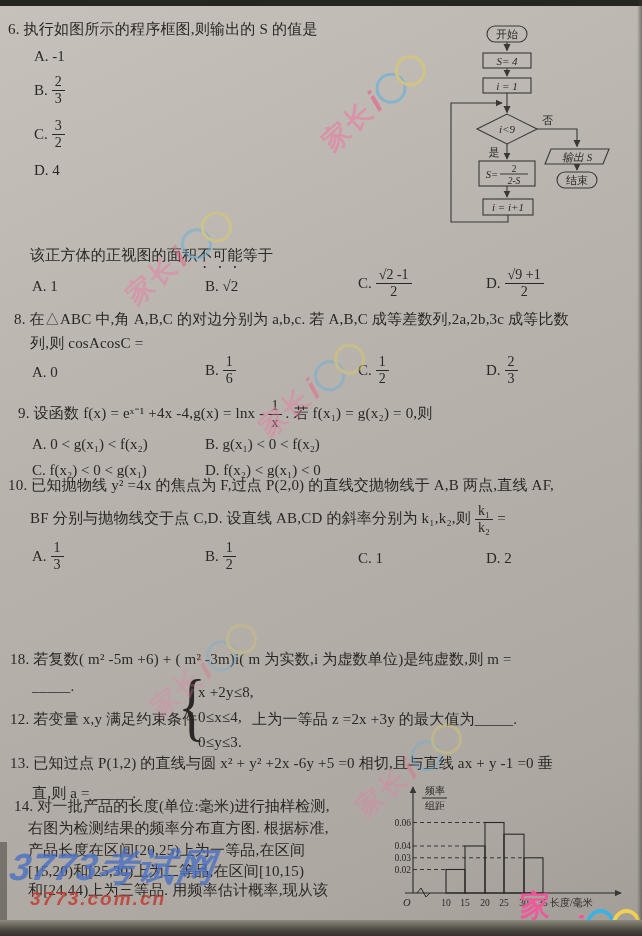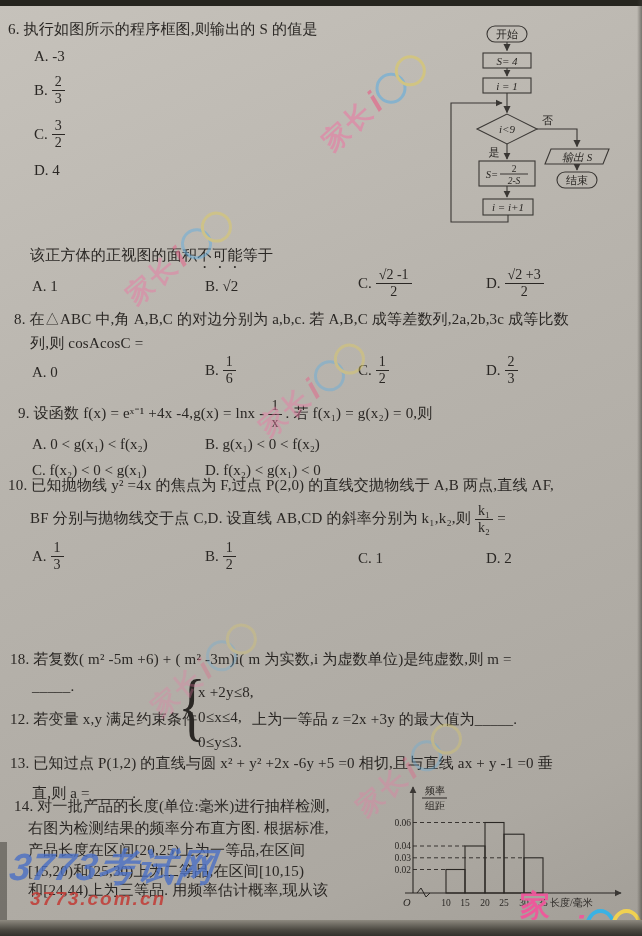--- a/index.html
+++ b/index.html
@@ -39,21 +39,21 @@
   .wm-url{position:absolute;left:30px;top:888px;font-family:"Liberation Sans",sans-serif;
     font-size:19px;font-weight:bold;font-style:italic;color:rgba(194,59,53,.85);letter-spacing:2px;}
   svg text{font-family:"Liberation Serif",serif;fill:#2a2724;}
 </style>
 </head>
 <body>
 
 <div id="paper">
 
   <div class="line" style="left:8px;top:20px">6. 执行如图所示的程序框图,则输出的 S 的值是</div>
-  <div class="opt" style="left:34px;top:48px">A. -3</div>
+  <div class="opt" style="left:34px;top:48px">A. -1</div>
   <div class="opt fracopt" style="left:34px;top:74px">
     <span>B.</span>
     <span class="frac">
         <span class="num">2</span>
         <span class="den">3</span>
       </span>
   </div>
   <div class="opt fracopt" style="left:34px;top:118px">
     <span>C.</span>
     <span class="frac">
@@ -108,21 +108,21 @@
   <div class="opt fracopt" style="left:358px;top:267px">
     <span>C.</span>
     <span class="frac">
         <span class="num">√2 -1</span>
         <span class="den">2</span>
       </span>
   </div>
   <div class="opt fracopt" style="left:486px;top:267px">
     <span>D.</span>
     <span class="frac">
-        <span class="num">√2 +3</span>
+        <span class="num">√9 +1</span>
         <span class="den">2</span>
       </span>
   </div>
 
   <div class="line" style="left:14px;top:310px">8. 在△ABC 中,角 A,B,C 的对边分别为 a,b,c. 若 A,B,C 成等差数列,2a,2b,3c 成等比数</div>
   <div class="line" style="left:30px;top:334px">列,则 cosAcosC =</div>
   <div class="opt" style="left:32px;top:364px">A. 0</div>
   <div class="opt fracopt" style="left:205px;top:354px">
     <span>B.</span>
     <span class="frac">

